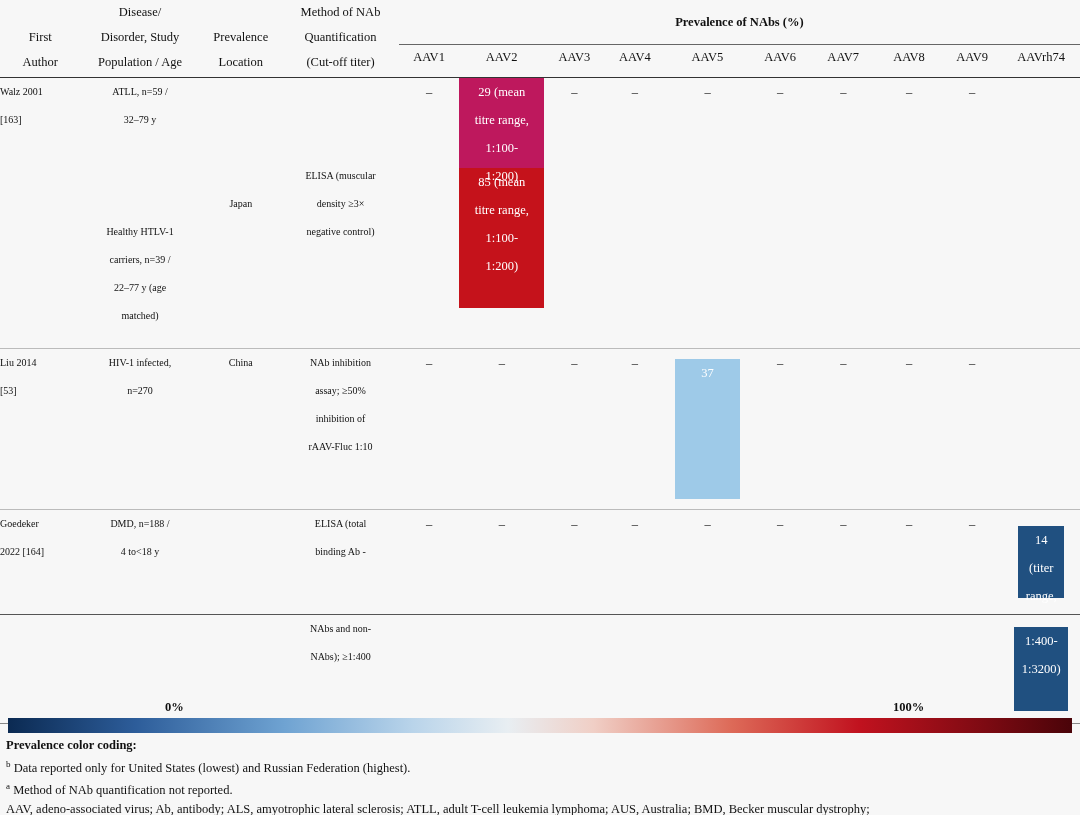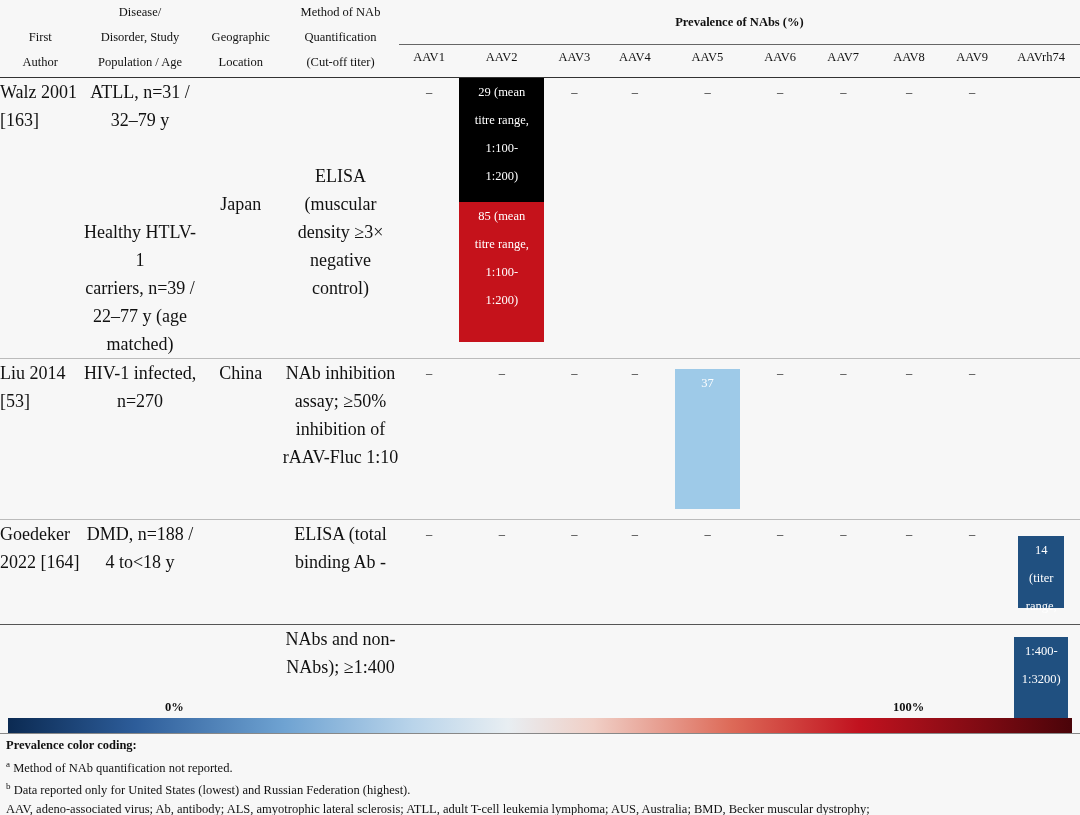--- a/index.html
+++ b/index.html
@@ -44,21 +44,21 @@
   .hdr-cell-lines {
     text-align: center;
     font-weight: normal;
     line-height: 25px;
   }
 
   
   .cellwrap {
     text-align: center;
     line-height: 28px;
-    font-size: 18px;
+    font-size: 10px;
     padding: 0 4px;
   }
   .cell-left {
     text-align: left;
     padding-left: 4px;
   }
   .dash {
     text-align: center;
     line-height: 28px;
     color: #111;
@@ -158,21 +158,21 @@
         <div>First</div>
         <div>Author</div>
       </th>
       <th rowspan="3" class="hdr-cell-lines">
         <div>Disease/</div>
         <div>Disorder, Study</div>
         <div>Population / Age</div>
       </th>
       <th rowspan="3" class="hdr-cell-lines">
         <div style="height:25px"></div>
-        <div>Geographic</div>
+        <div>Prevalence</div>
         <div>Location</div>
       </th>
       <th rowspan="3" class="hdr-cell-lines">
         <div>Method of NAb</div>
         <div>Quantification</div>
         <div>(Cut-off titer)</div>
       </th>
       <th colspan="10" class="prev-group" style="vertical-align:middle;height:44px">Prevalence of NAbs (%)</th>
     </tr>
     <tr>
@@ -211,41 +211,41 @@
       <col style="width:73px">
     </colgroup>
 
     <tbody>
         <tr>
       <td class="cellwrap cell-left" style="height:270px">
         <div>Walz 2001</div>
         <div>[163]</div>
       </td>
       <td class="cellwrap">
-        <div>ATLL, n=31 /</div>
+        <div>ATLL, n=59 /</div>
         <div>32–79 y</div>
         <div style="height:84px"></div>
         <div>Healthy HTLV-1</div>
         <div>carriers, n=39 /</div>
         <div>22–77 y (age</div>
         <div>matched)</div>
       </td>
       <td class="cellwrap">
         <div style="height:112px"></div>
         <div>Japan</div>
       </td>
       <td class="cellwrap">
         <div style="height:84px"></div>
         <div>ELISA (muscular</div>
         <div>density ≥3×</div>
         <div>negative control)</div>
       </td>
       <td class="dash">–</td>
       <td style="padding:0">
-        <div class="prevbox" style="background:#000000;height:124px">
+        <div class="prevbox" style="background:#be185d;height:90px">
           <div>29 (mean</div>
           <div>titre range,</div>
           <div>1:100-</div>
           <div>1:200)</div>
         </div>
         <div class="prevbox dark" style="background:#c5121b;height:140px">
           <div>85 (mean</div>
           <div>titre range,</div>
           <div>1:100-</div>
           <div>1:200)</div>
@@ -364,18 +364,18 @@
   <div class="legend">
     <div class="legend-labels">
       <span class="legend-label-0">0%</span>
       <span class="legend-label-100">100%</span>
     </div>
     <div class="colorbar"></div>
   </div>
 
   <div class="footnotes">
     <div class="fn-title">Prevalence color coding:</div>
+    <div><sup>b</sup> <span>Data reported only for United States (lowest) and Russian Federation (highest).</span></div>
     <div><sup>a</sup> <span>Method of NAb quantification not reported.</span></div>
-    <div><sup>b</sup> <span>Data reported only for United States (lowest) and Russian Federation (highest).</span></div>
     <div>AAV, adeno-associated virus; Ab, antibody; ALS, amyotrophic lateral sclerosis; ATLL, adult T-cell leukemia lymphoma; AUS, Australia; BMD, Becker muscular dystrophy;</div>
   </div>
 
 </div>
 
 </body></html>

